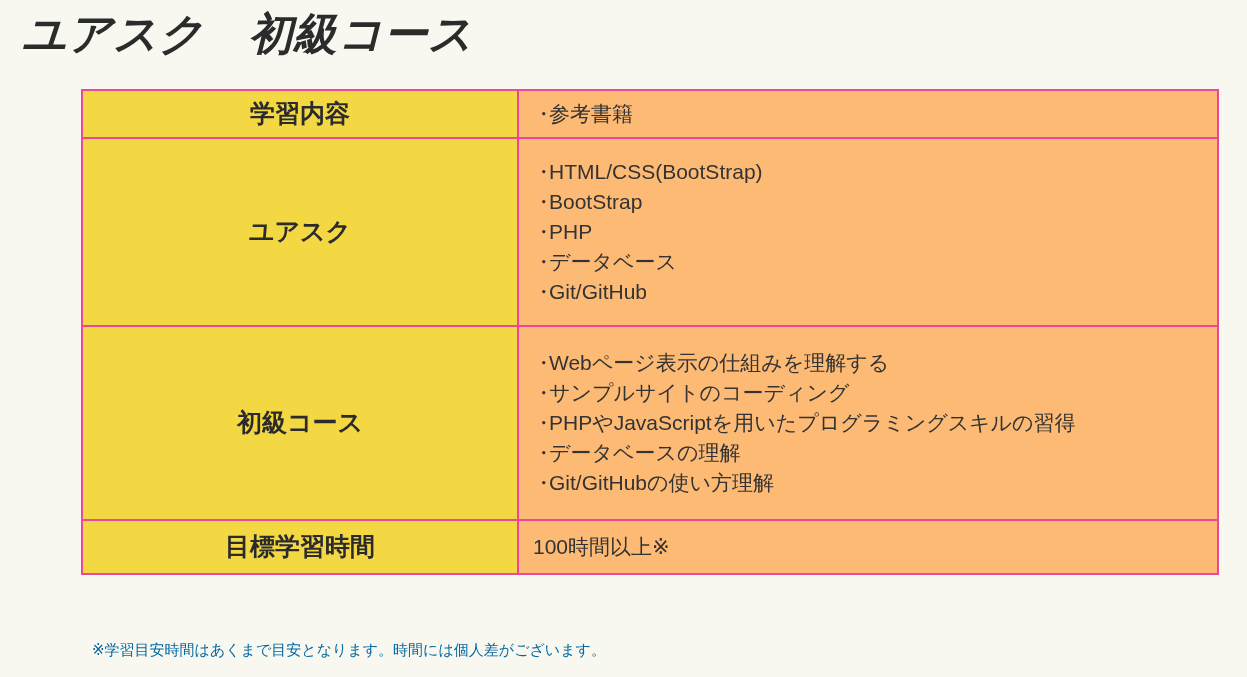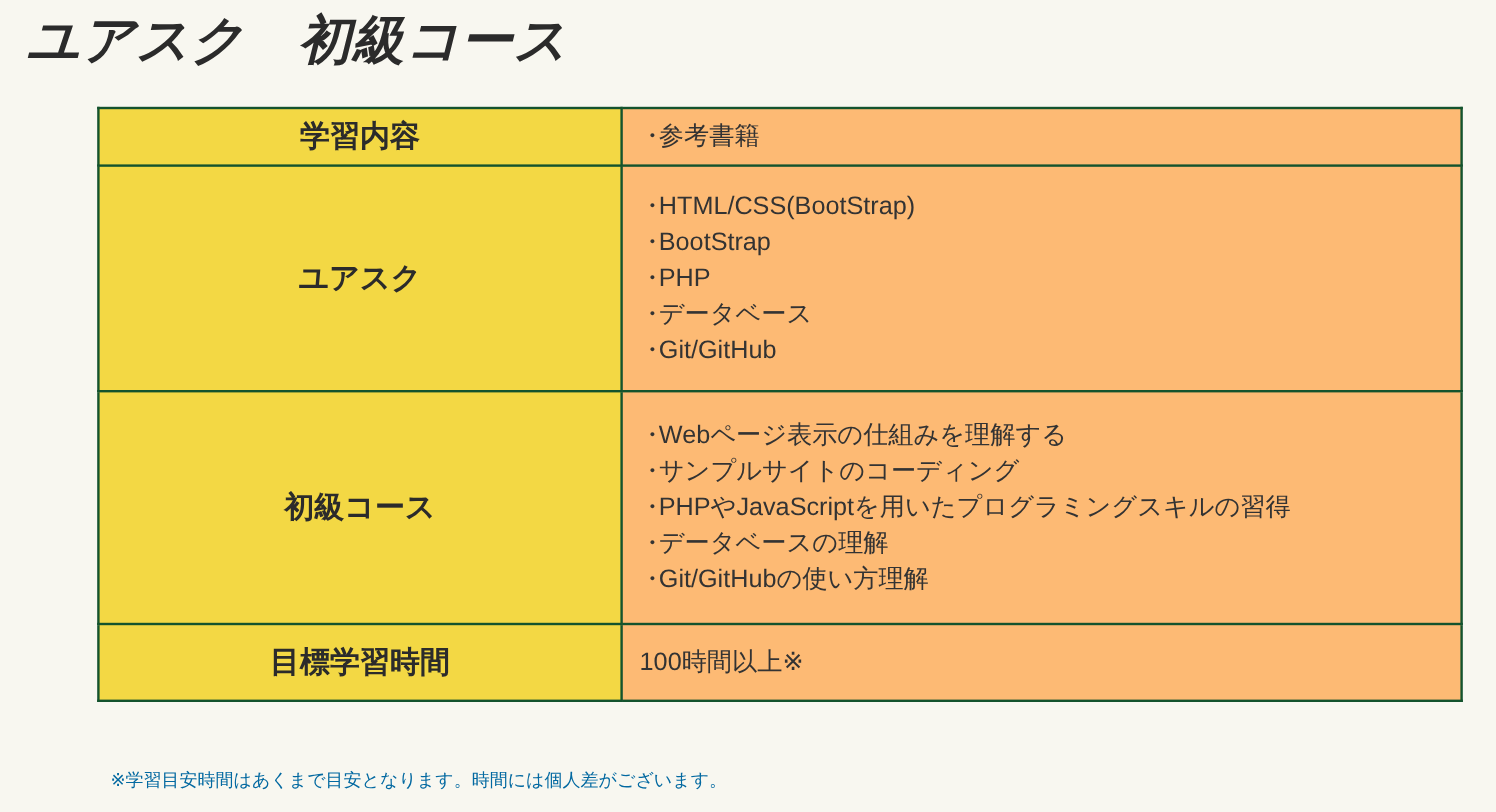--- a/index.html
+++ b/index.html
@@ -34,21 +34,21 @@
     left: 81px;
     top: 89px;
     width: 1138px;
     border-collapse: collapse;
     table-layout: fixed;
   }
 
   #course-table tr { }
 
   #course-table td {
-    border: 2px solid #14532d;
+    border: 2px solid #ec4899;
     vertical-align: middle;
     box-sizing: border-box;
   }
 
   td.label-cell {
     width: 436px;
     background: #f3d844;
     text-align: center;
     font-size: 25px;
     font-weight: bold;
@@ -89,21 +89,21 @@
     left: 92px;
     top: 641px;
     font-size: 15px;
     color: #0369a1;
     white-space: nowrap;
   }
 
   .row-1 { height: 47px; }
   .row-2 { height: 188px; }
   .row-3 { height: 194px; }
-  .row-4 { height: 64px; }
+  .row-4 { height: 54px; }
 </style>
 </head>
 <body>
 
 <div id="page-title">ユアスク　初級コース</div>
 
 <table id="course-table">
   <tbody>
 
     <tr class="row-1">

